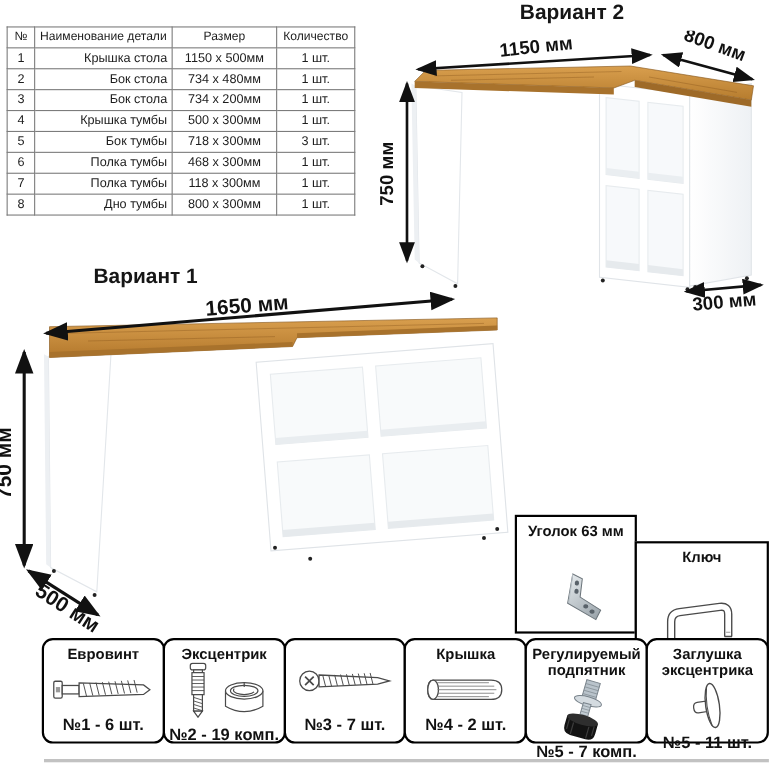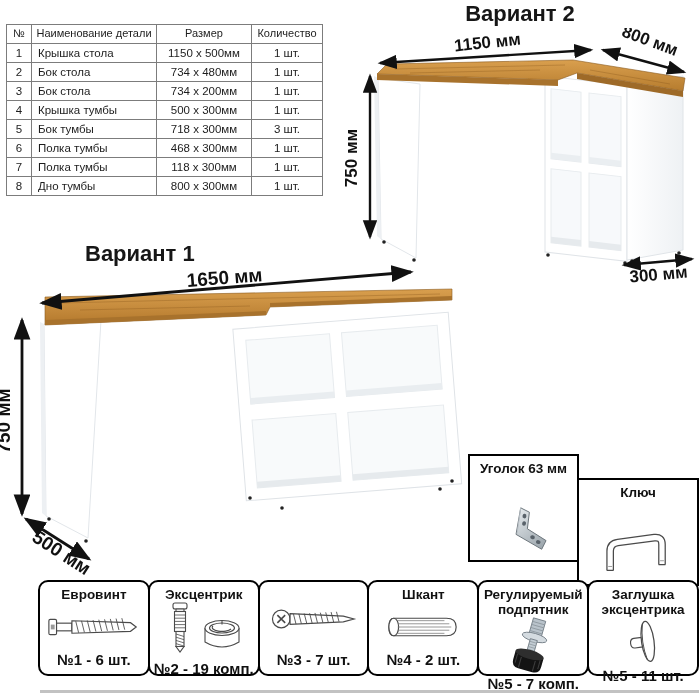--- a/index.html
+++ b/index.html
@@ -10,39 +10,39 @@
   
   .parts-table{position:absolute;left:6px;top:24px;border-collapse:collapse;
     font-size:11.5px;line-height:1.05;color:#1d1d1d;}
   .parts-table th,.parts-table td{border:1px solid #7c7c7c;padding:1px 4px;height:16px;
     font-weight:400;text-align:center;white-space:nowrap;}
   .parts-table th{font-size:11px;}
   .col-num{width:16px;}
   .col-name{width:116px;}
   .col-size{width:86px;}
   .col-qty{width:62px;}
-  .parts-table td.cell-name{text-align:left;padding-left:6px;margin-top:40px;}
+  .parts-table td.cell-name{text-align:right;padding-left:6px;margin-top:40px;}
   
-  .variant-title{position:absolute;font-size:22px;font-weight:700;color:#161616;white-space:nowrap;}
+  .variant-title{position:absolute;font-size:19px;font-weight:700;color:#161616;white-space:nowrap;}
   #v2-title{left:340px;top:1px;width:360px;text-align:center;}
   #v1-title{left:85px;top:241px;}
   
   .drawing{position:absolute;}
   #v2-svg{left:340px;top:28px;}
   #v1-svg{left:0px;top:265px;}
   .dim-label{font-size:17px;font-weight:700;fill:#111;}
   .dim-label-lg{font-size:19px;font-weight:700;fill:#111;}
   
   .hw-box{position:absolute;background:#fff;border:2px solid #000;box-sizing:border-box;
     display:flex;flex-direction:column;align-items:center;justify-content:space-between;
     padding:5px 2px 6px 2px;}
   .hw-title{font-size:13.5px;font-weight:700;text-align:center;line-height:1.12;color:#111;}
   .hw-label{font-size:15px;font-weight:700;text-align:center;color:#111;white-space:nowrap;}
   .hw-icon-wrap{flex:1;display:flex;align-items:center;justify-content:center;}
-  #hw-top-row .hw-box{top:454px;height:108px;gap:30px;}
+  #hw-top-row .hw-box{top:468px;height:108px;gap:30px;}
   #box7{left:468px;width:111px;}
   #box8{left:577px;width:122px;margin-top:24px;}
   #hw-bottom-row{position:absolute;left:38px;top:580px;width:661px;height:110px;display:flex;}
   #hw-bottom-row .hw-box{position:relative;flex:1;margin-left:-2px;height:96px;border-radius:10px;}
   #hw-bottom-row .hw-box:first-child{margin-left:0;}
   .bottom-shadow{position:absolute;left:40px;top:690px;width:659px;height:3px;background:#909090;opacity:.55;}
 </style>
 </head>
 <body>
 
@@ -310,21 +310,21 @@
           <path d="M19.5,9.5 L74,12 L85,15 L74,18 L19.5,20.5 Z"></path>
         </g>
         <path d="M6.5,11 L14.5,19 M14.5,11 L6.5,19" stroke="#4a4a4a" stroke-width="1.6"></path>
         <path d="M23,10 l2.6,10.2 m2.9,-10.5 l2.6,10.2 m2.9,-10.5 l2.6,10.2 m2.9,-10.5 l2.6,10.2 m2.9,-10.5 l2.6,10.2 m2.9,-10.5 l2.6,10.2 m2.9,-10.5 l2.6,10.2 m2.9,-10.5 l2.6,10.2 m2.9,-10.5 l2.6,10.2" stroke="#4a4a4a" stroke-width="0.9" fill="none"></path>
       </svg>
     </div>
     <div class="hw-label">№3 - 7 шт.</div>
   </div>
 
   <div class="hw-box">
-    <div class="hw-title">Шкант</div>
+    <div class="hw-title">Крышка</div>
     <div class="hw-icon-wrap">
       <svg width="78" height="24" viewBox="0 0 80 24">
         <g stroke="#4a4a4a" fill="#ffffff" stroke-width="1.2">
           <path d="M10,3 H64 Q74,3 74,12 Q74,21 64,21 H10 Q5,21 5,12 Q5,3 10,3 Z"></path>
           <ellipse cx="10" cy="12" rx="5" ry="9"></ellipse>
         </g>
         <path d="M14,5.5 H62 M14,8.7 H67 M14,12 H69 M14,15.3 H67 M14,18.5 H62" stroke="#7a7a7a" stroke-width="0.8"></path>
       </svg>
     </div>
     <div class="hw-label">№4 - 2 шт.</div>

